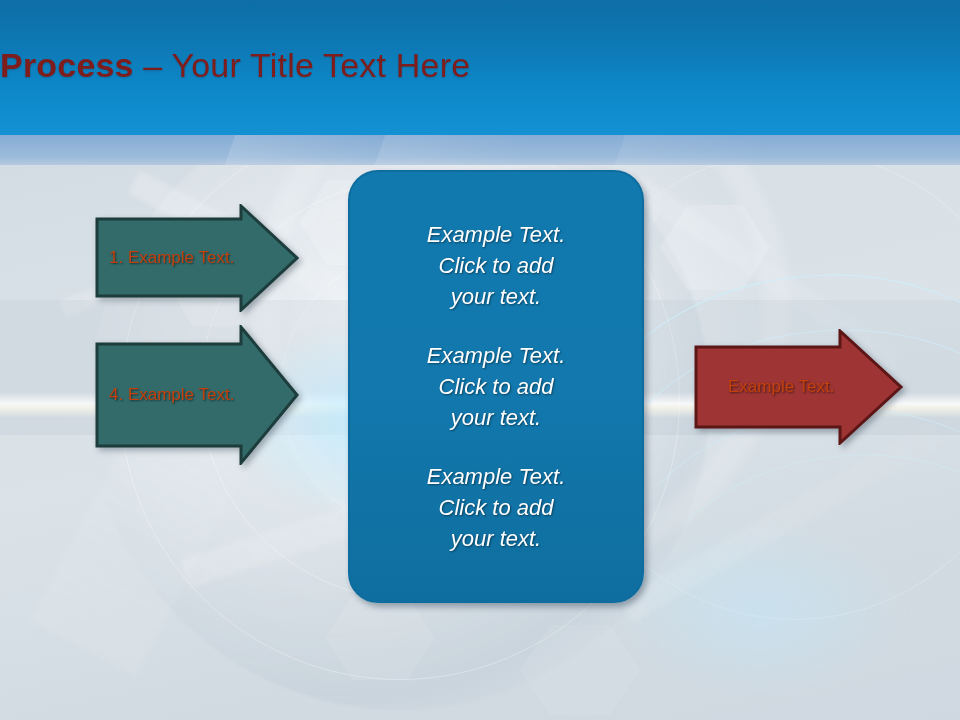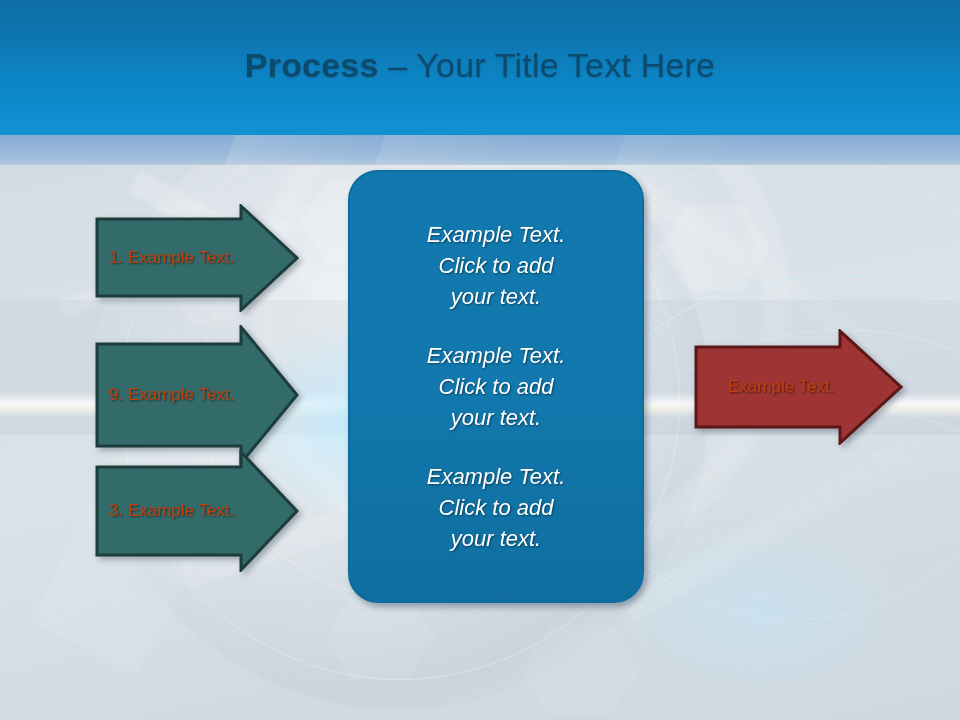--- a/index.html
+++ b/index.html
@@ -76,22 +76,22 @@
   }
   .header-band-art{
     position:absolute;left:0;top:135px;width:960px;height:30px;overflow:hidden;
   }
   .header-band-art i{
     position:absolute;top:-20px;height:70px;width:150px;
     background:linear-gradient(90deg,rgba(255,255,255,.14),rgba(255,255,255,0));
     transform:skewX(-20deg);
   }
   .title{
-    position:absolute;left:0;top:46px;width:960px;text-align:center;
-    color:#0c4a6e;font-size:34px;letter-spacing:.2px;
+    position:absolute;left:0;top:46px;width:960px;text-align:left;
+    color:#7f1d1d;font-size:34px;letter-spacing:.2px;
     text-shadow:0 1px 2px rgba(0,0,0,.18);
     white-space:nowrap;
   }
   .title b{font-weight:bold;}
   .title span.rest{font-weight:400;}
 
   
   .arrow{
     position:absolute;
     display:flex;align-items:center;
@@ -178,29 +178,23 @@
     <svg class="arrow-svg" width="204" height="108" viewBox="0 0 204 108">
       <polygon points="2,15 146,15 146,2 202,54 146,106 146,92 2,92" fill="#336b6b" stroke="#1d3d3d" stroke-width="3" stroke-linejoin="miter"></polygon>
     </svg>
     <div class="arrow-label" style="margin-left:14px;">1. Example Text.</div>
   </div>
 
   <div class="arrow" style="left:95px;top:325px;width:204px;height:140px;">
     <svg class="arrow-svg" width="204" height="140" viewBox="0 0 204 140">
       <polygon points="2,19 146,19 146,2 202,70 146,138 146,121 2,121" fill="#336b6b" stroke="#1d3d3d" stroke-width="3" stroke-linejoin="miter"></polygon>
     </svg>
-    <div class="arrow-label" style="margin-left:14px;">9. Example Text.</div>
-  </div>
-
-  <div class="arrow" style="left:95px;top:450px;width:204px;height:122px;">
-    <svg class="arrow-svg" width="204" height="122" viewBox="0 0 204 122">
-      <polygon points="2,17 146,17 146,2 202,61 146,120 146,105 2,105" fill="#336b6b" stroke="#1d3d3d" stroke-width="3" stroke-linejoin="miter"></polygon>
-    </svg>
-    <div class="arrow-label" style="margin-left:14px;">3. Example Text.</div>
-  </div>
+    <div class="arrow-label" style="margin-left:14px;">4. Example Text.</div>
+  </div>
+
 
   <div class="centerbox">
 
     <div class="cb-para">
       <div>Example Text.</div>
       <div>Click  to add</div>
       <div>your text.</div>
     </div>
 
     <div class="cb-gap"></div>

